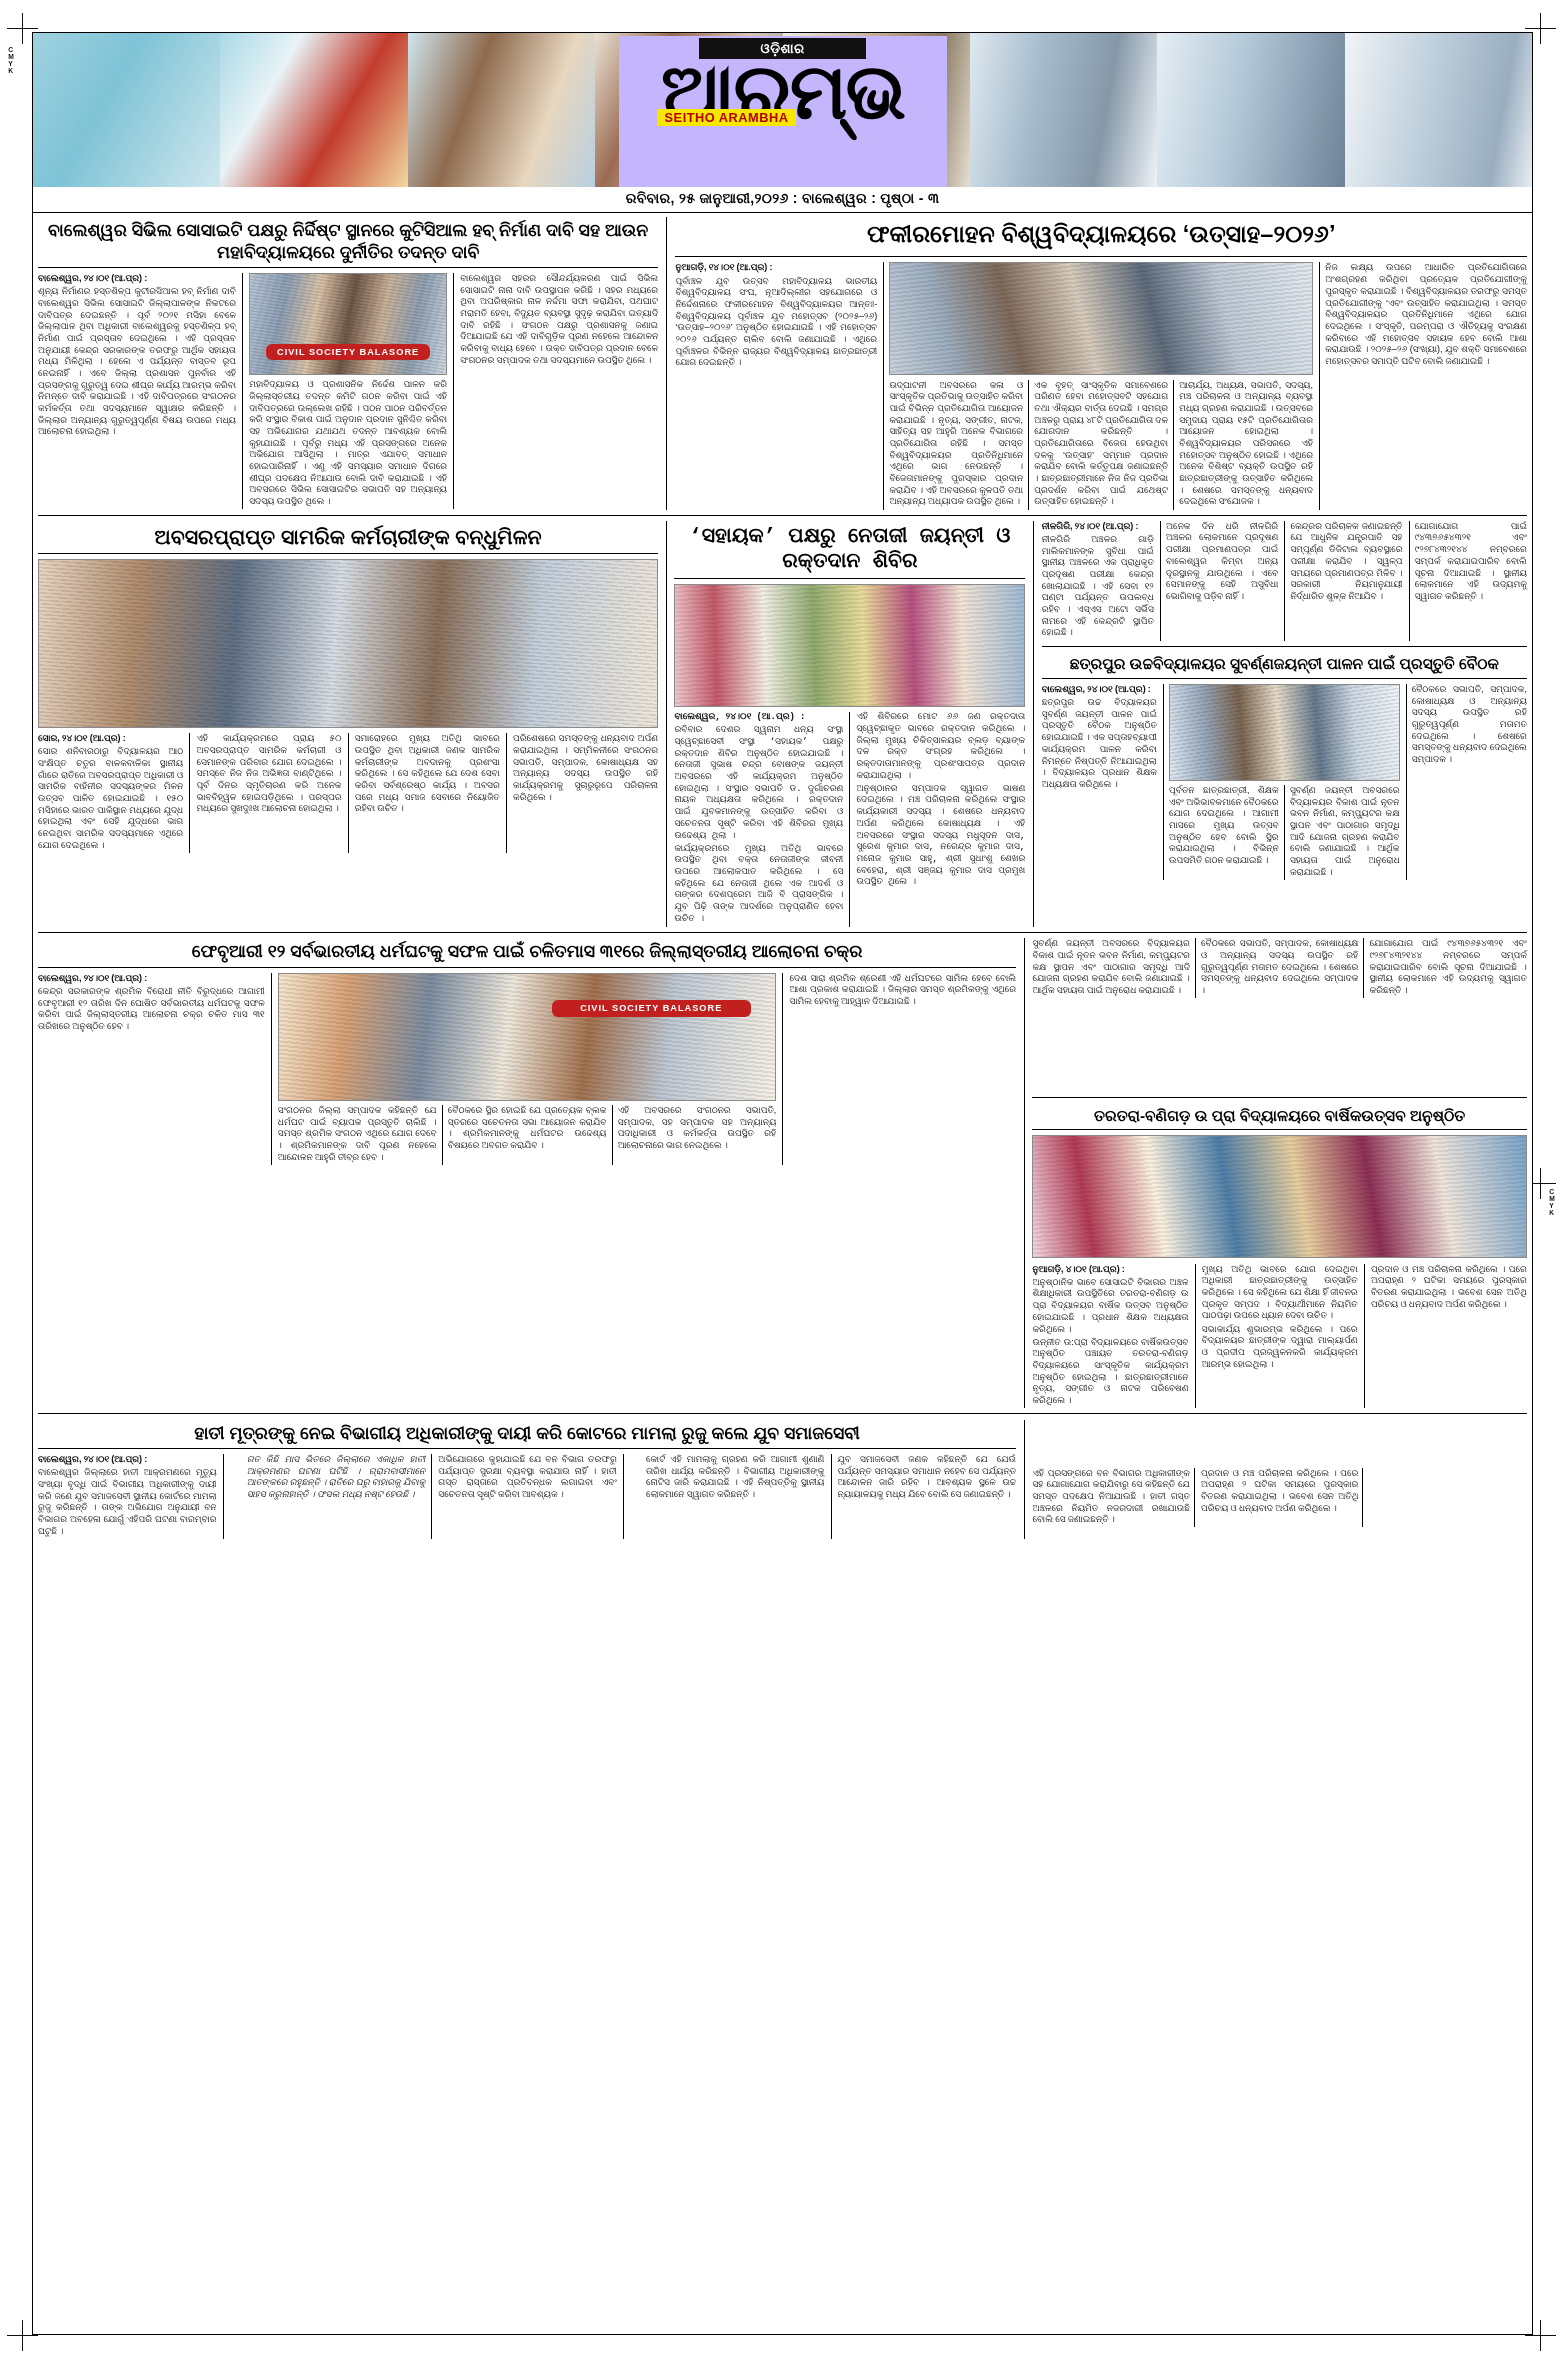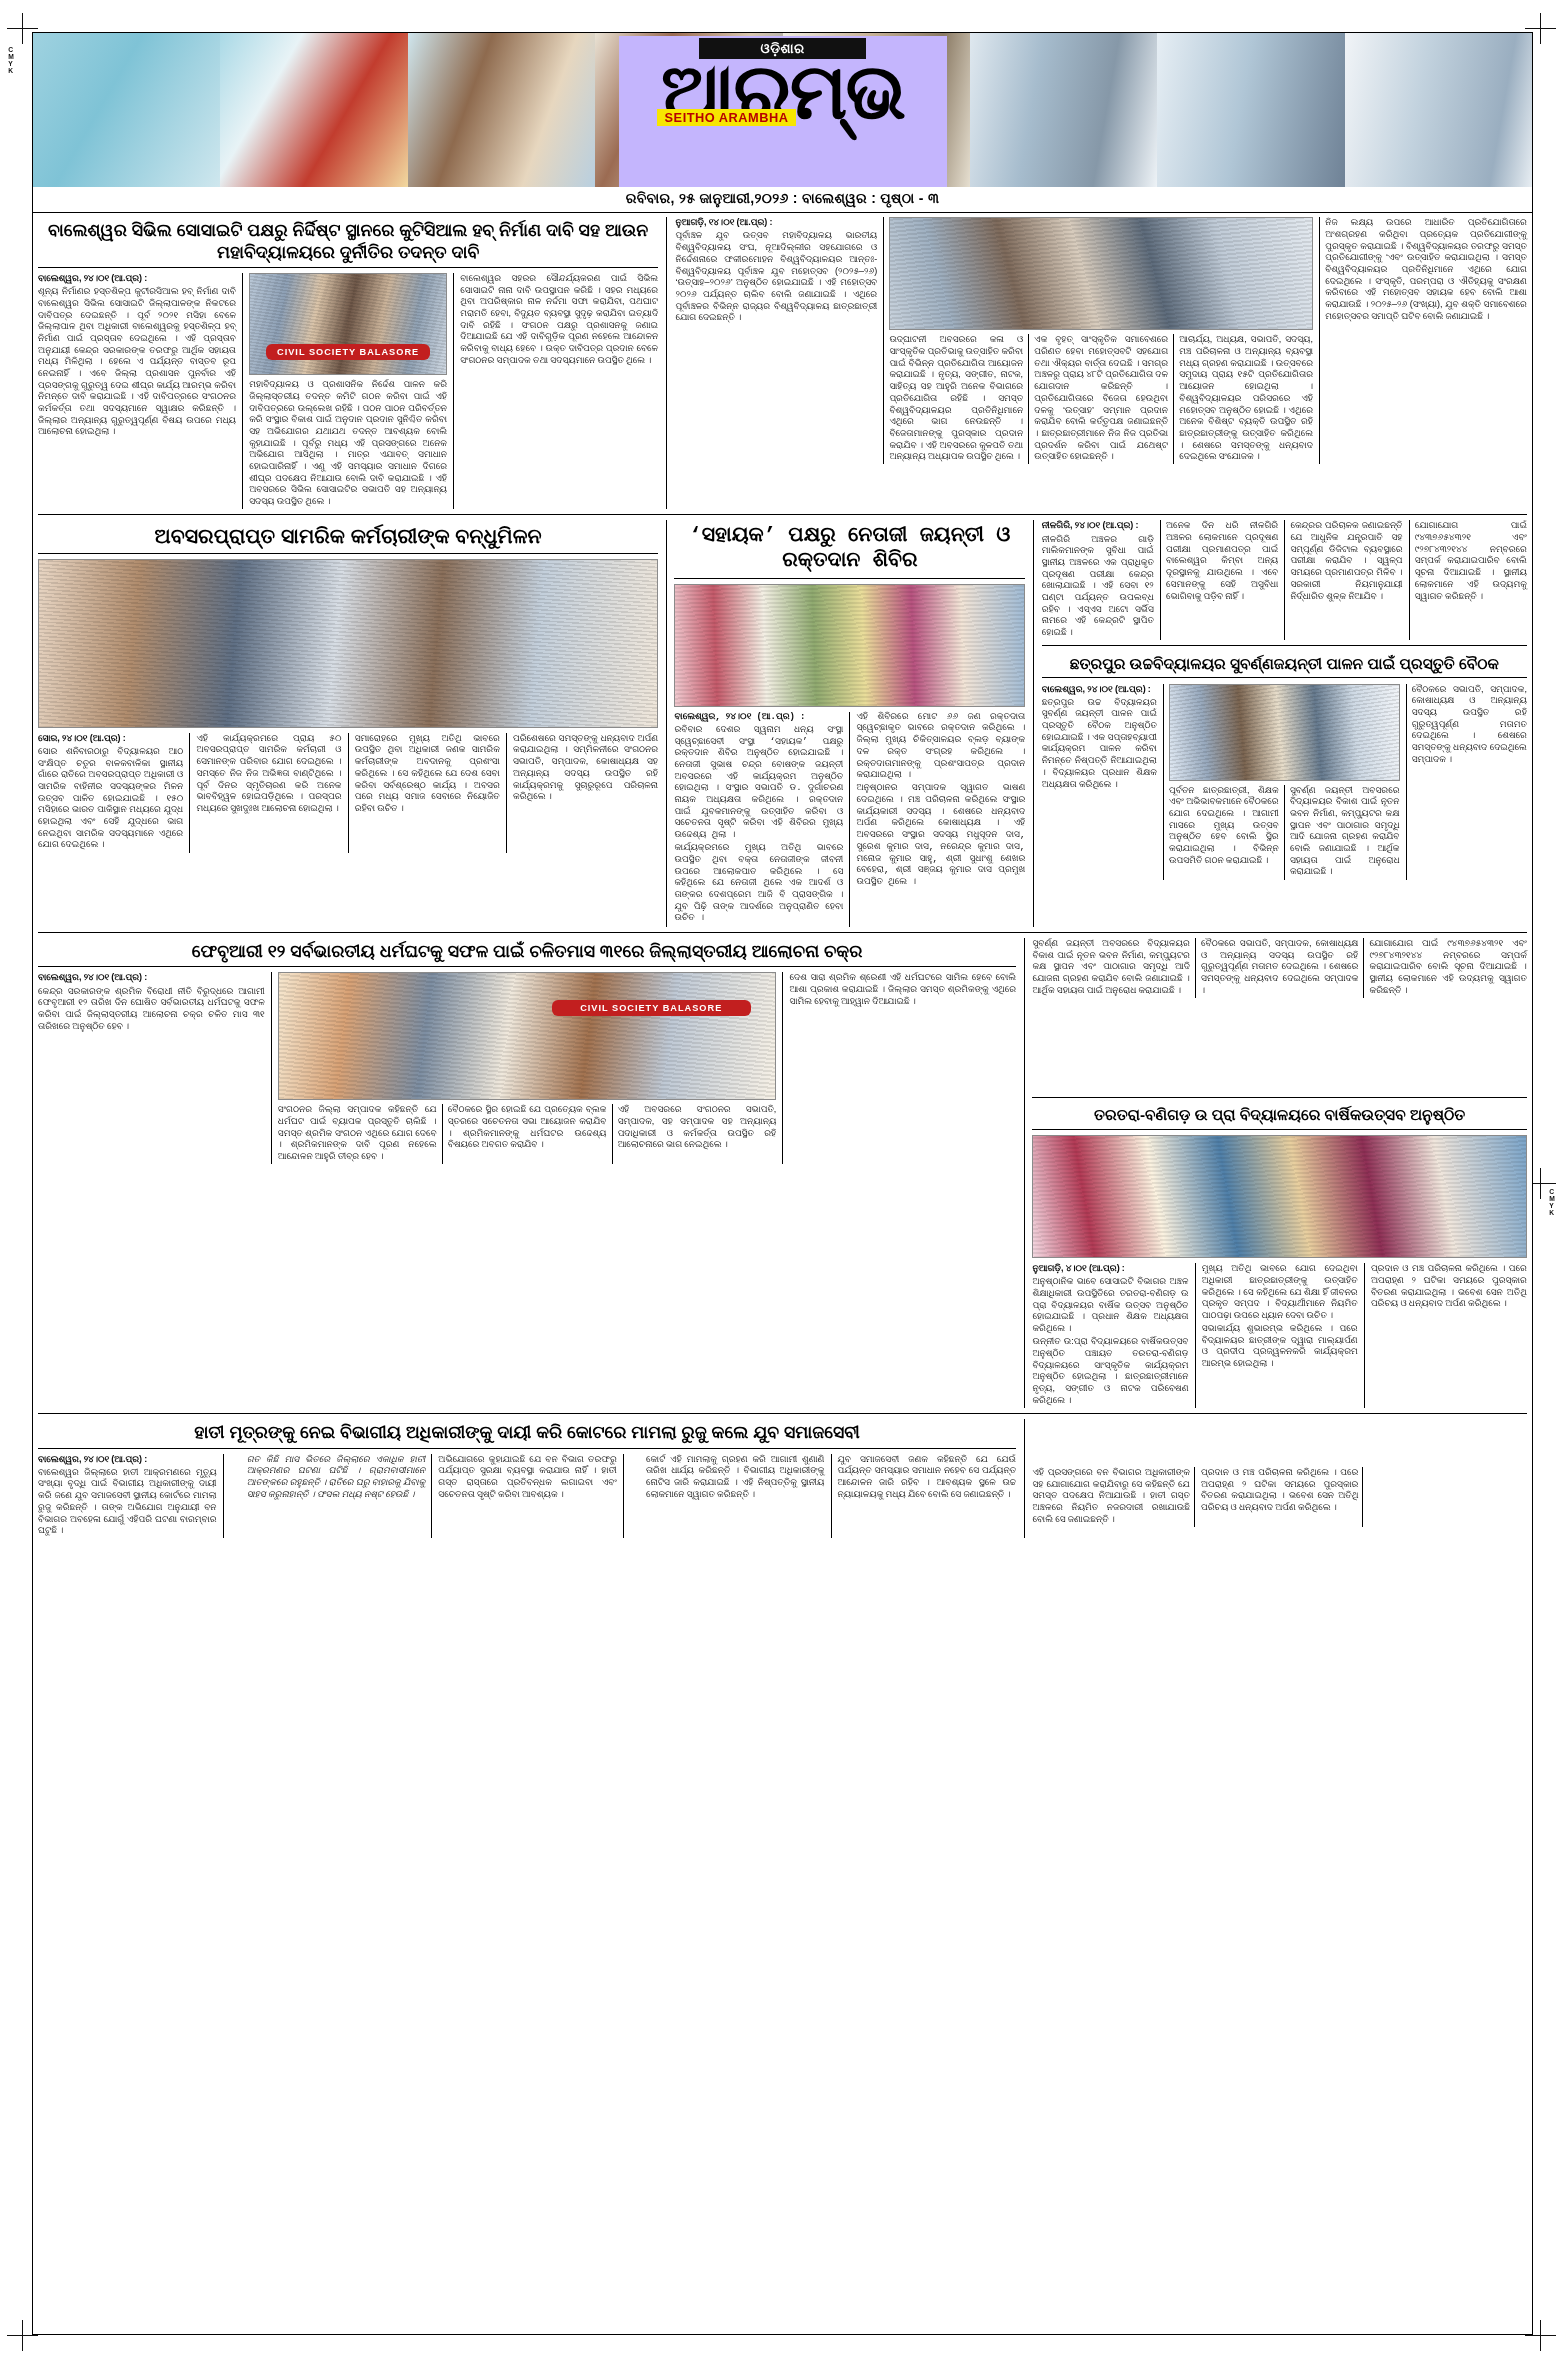--- a/index.html
+++ b/index.html
@@ -275,20 +275,21 @@
             </div>
             <div class="col vrule" style="padding-left:6.1px;">
               <div class="body-text">
                 <p>ବାଲେଶ୍ୱର ସହରର ସୌନ୍ଦର୍ଯ୍ୟକରଣ ପାଇଁ ସିଭିଲ ସୋସାଇଟି ନାନା ଦାବି ଉପସ୍ଥାପନ କରିଛି । ସହର ମଧ୍ୟରେ ଥିବା ଅପରିଷ୍କାର ନାଳ ନର୍ଦ୍ଦମା ସଫା କରାଯିବା, ପଥଘାଟ ମରାମତି ହେବା, ବିଦ୍ୟୁତ ବ୍ୟବସ୍ଥା ସୁଦୃଢ଼ କରାଯିବା ଇତ୍ୟାଦି ଦାବି ରହିଛି । ସଂଗଠନ ପକ୍ଷରୁ ପ୍ରଶାସନକୁ ଜଣାଇ ଦିଆଯାଇଛି ଯେ ଏହି ଦାବିଗୁଡ଼ିକ ପୂରଣ ନହେଲେ ଆନ୍ଦୋଳନ କରିବାକୁ ବାଧ୍ୟ ହେବେ । ଉକ୍ତ ଦାବିପତ୍ର ପ୍ରଦାନ ବେଳେ ସଂଗଠନର ସମ୍ପାଦକ ତଥା ସଦସ୍ୟମାନେ ଉପସ୍ଥିତ ଥିଲେ ।</p>
               </div>
             </div>
           </div>
         </div>
 
         <div class="section vrule" style="flex:1 1 0; padding-left:8.2px;">
+          <div class="hl hl-xl" style="border-top:none; padding-bottom:7.2px;">ଫକୀରମୋହନ ବିଶ୍ୱବିଦ୍ୟାଳୟରେ ‘ଉତ୍ସାହ–୨୦୨୬’</div>
           <div class="cols" style="gap:6.1px;">
             <div class="col">
               <div class="body-text">
                 <p class="lead">ନୁଆଗଡ଼ି, ୧୪।୦୧ (ଆ.ପ୍ର) :</p>
                 <p>ପୂର୍ବାଞ୍ଚଳ ଯୁବ ଉତ୍ସବ ମହାବିଦ୍ୟାଳୟ ଭାରତୀୟ ବିଶ୍ୱବିଦ୍ୟାଳୟ ସଂଘ, ନୂଆଦିଲ୍ଲୀର ସହଯୋଗରେ ଓ ନିର୍ଦ୍ଦେଶନାରେ ଫକୀରମୋହନ ବିଶ୍ୱବିଦ୍ୟାଳୟର ଆନ୍ତଃ-ବିଶ୍ୱବିଦ୍ୟାଳୟ ପୂର୍ବାଞ୍ଚଳ ଯୁବ ମହୋତ୍ସବ (୨୦୨୫–୨୬) ‘ଉତ୍ସାହ–୨୦୨୬’ ଅନୁଷ୍ଠିତ ହୋଇଯାଇଛି । ଏହି ମହୋତ୍ସବ ୨୦୨୬ ପର୍ଯ୍ୟନ୍ତ ଚାଲିବ ବୋଲି ଜଣାଯାଇଛି । ଏଥିରେ ପୂର୍ବାଞ୍ଚଳର ବିଭିନ୍ନ ରାଜ୍ୟର ବିଶ୍ୱବିଦ୍ୟାଳୟ ଛାତ୍ରଛାତ୍ରୀ ଯୋଗ ଦେଇଛନ୍ତି ।</p>
               </div>
             </div>
             <div class="col vrule" style="padding-left:5.1px; flex:2.1 1 0;">
               <div class="photo ph-b" style="height:113px; margin:0 0 4.1px 0;"></div>
               <div class="cols" style="gap:5.1px;">

